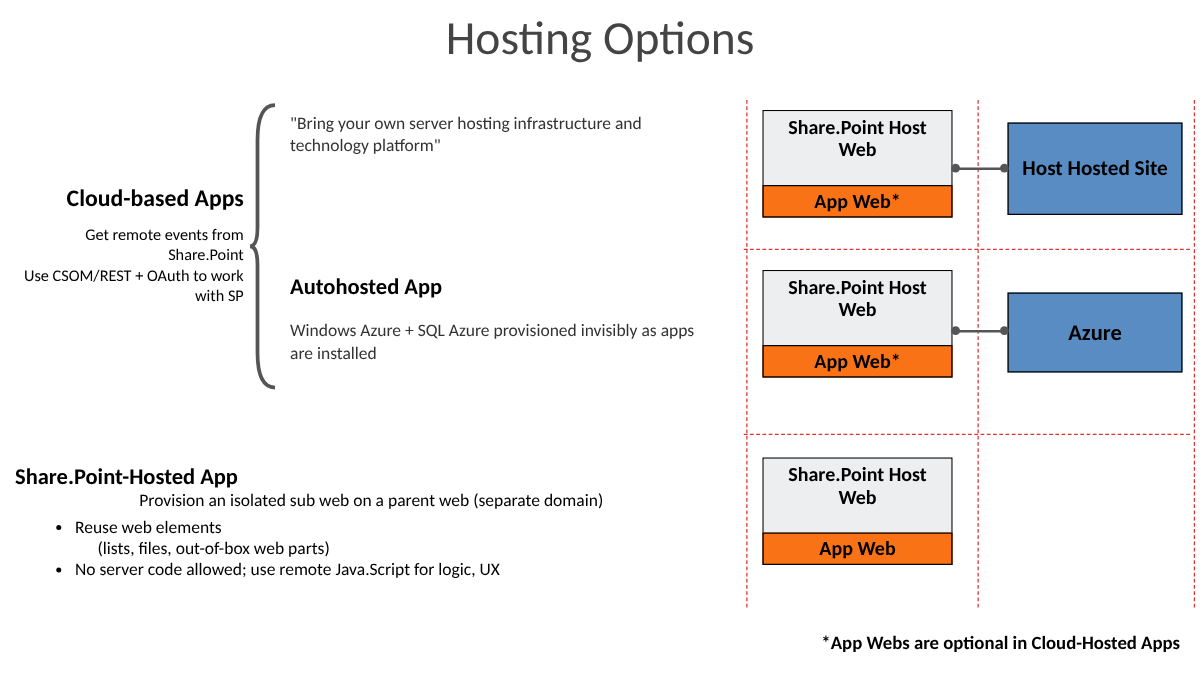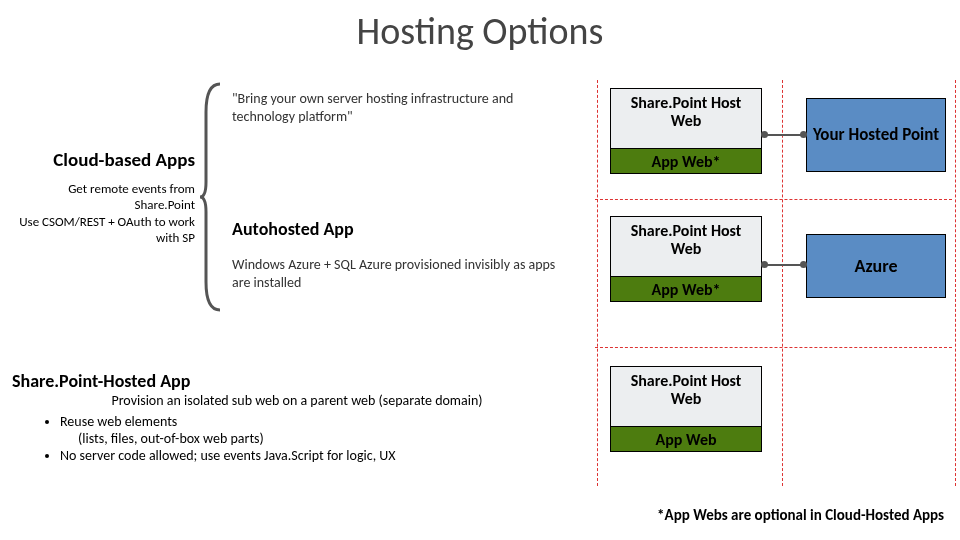--- a/index.html
+++ b/index.html
@@ -87,21 +87,21 @@
     font-weight: 700;
     text-align: center;
   }
   .box-host {
     background: #eceef0;
     padding: 5px 4px 20px;
     font-size: 16px;
     line-height: 1.1;
   }
   .box-appweb {
-    background: #4d7c0f;
+    background: #f97316;
     border: 1.5px solid #000;
     border-top: 1.5px solid #000;
     margin: -1px;
     padding: 3px 4px 2px;
     font-size: 16px;
   }
   .box-caption {
     font-size: 10px;
     font-weight: 700;
     text-align: center;
@@ -216,21 +216,21 @@
 <div class="bottom-text">
   <h3>Share.Point-Hosted App</h3>
   <p>Provision an isolated sub web on a parent web (separate domain)</p>
   <ul>
     <li>
       <span>Reuse web elements</span>
       <ul>
           <li>(lists, files, out-of-box web parts)</li>
         </ul>
     </li>
-    <li>No server code allowed; use events Java.Script for logic, UX</li>
+    <li>No server code allowed; use remote Java.Script for logic, UX</li>
   </ul>
 </div>
 
 <div class="red-dash-v rdv1"></div>
 <div class="red-dash-v rdv2"></div>
 <div class="red-dash-v rdv3"></div>
 <div class="red-dash-h rdh1"></div>
 <div class="red-dash-h rdh2"></div>
 
 <div class="g1" style="position:absolute">
@@ -250,19 +250,19 @@
 </div>
 
 <div class="g3" style="position:absolute">
   <div class="box-group">
     <div class="box-host">Share.Point Host Web</div>
     <div class="box-appweb">App Web</div>
   </div>
   <div class="box-caption" style="width:152px">(separate Share.Point domain)</div>
 </div>
 
-<div class="your-box yb">Your Hosted Point</div>
+<div class="your-box yb">Host Hosted Site</div>
 <div class="azure-box ab">Azure</div>
 
 <div class="connector conn1"></div>
 <div class="connector conn2"></div>
 
 <div class="footnote">*App Webs are optional in Cloud-Hosted Apps</div>
 
 </body></html>

